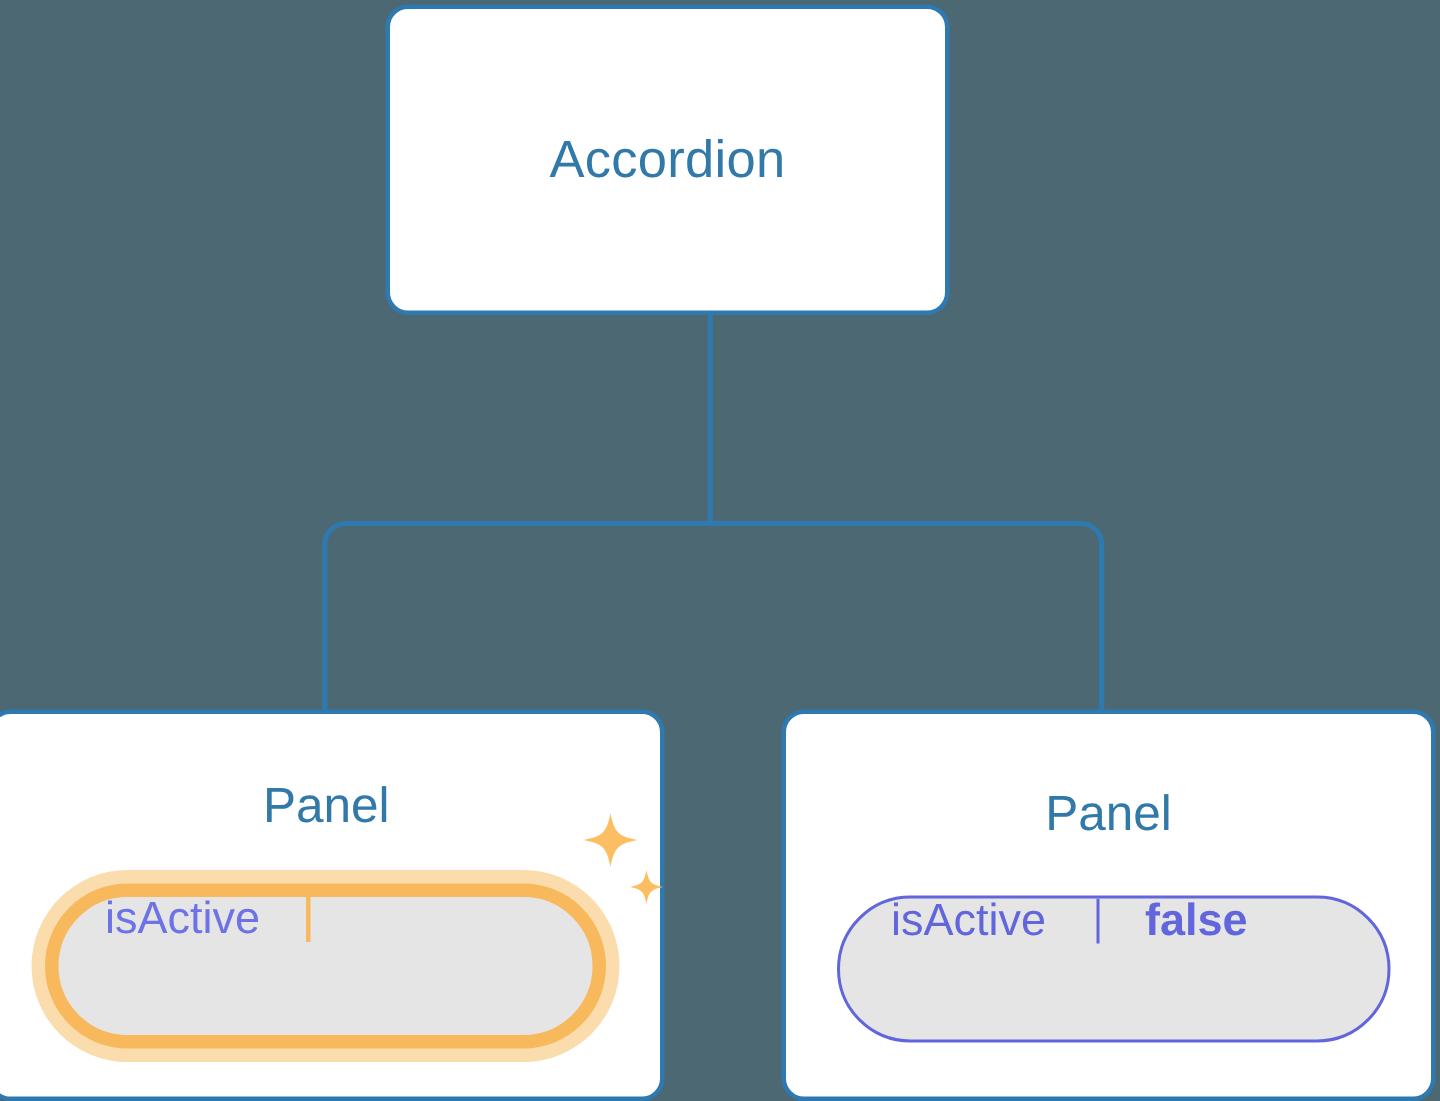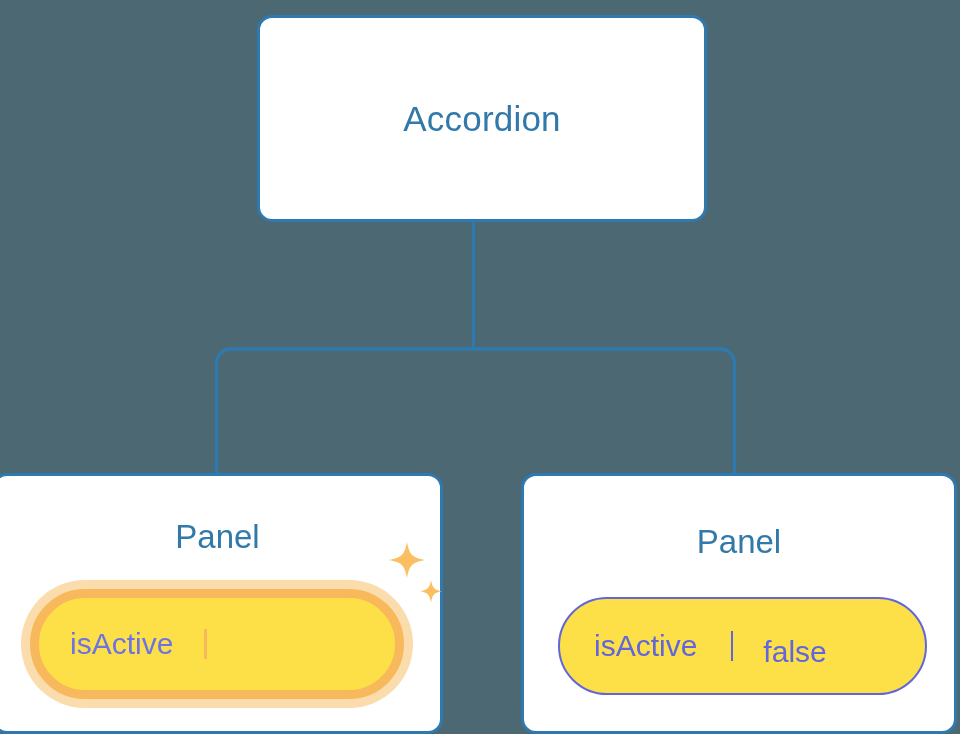--- a/index.html
+++ b/index.html
@@ -34,26 +34,25 @@
     background: #ffffff;
     border: 3px solid #2e7ab0;
     border-radius: 15px;
     box-sizing: border-box;
     z-index: 2;
   }
 
   #node-accordion {
     left: 257px;
     top: 3px;
-    width: 450px;
+    width: 376px;
     height: 207px;
     display: flex;
     align-items: center;
     justify-content: center;
-    margin-top: 12px;
   }
 
   .node-title {
     color: #3179a9;
     font-size: 35px;
     font-weight: 400;
     letter-spacing: 0.2px;
     line-height: 1;
     text-align: center;
     white-space: nowrap;
@@ -84,23 +83,23 @@
     left: 0;
     right: 0;
   }
   #node-panel-left .panel-title { top: 44px; }
   #node-panel-right .panel-title { top: 49px; }
 
   
   .pill {
     position: absolute;
     display: flex;
-    align-items: center;
-    box-sizing: border-box;
-    background: #fde047;
+    align-items: flex-start;
+    box-sizing: border-box;
+    background: #e5e5e5;
     border-radius: 999px;
     overflow: hidden;
   }
   .pill-cell {
     display: flex;
     align-items: center;
     justify-content: center;
     font-size: 30px;
     line-height: 1;
     white-space: nowrap;
@@ -113,24 +112,23 @@
   }
   .pill.plain .pill-key {
     color: #6166dd;
     font-weight: 400;
     flex: 0 0 auto;
     padding: 0 34px;
     border-right: 2px solid #6166dd;
   }
   .pill.plain .pill-val {
     color: #6166dd;
-    font-weight: 400;
+    font-weight: 700;
     flex: 0 0 auto;
     padding: 0 30px;
-    margin-top: 12px;
   }
 
   #pill-right {
     left: 34px;
     top: 121px;
     width: 369px;
     height: 98px;
   }
 
   

